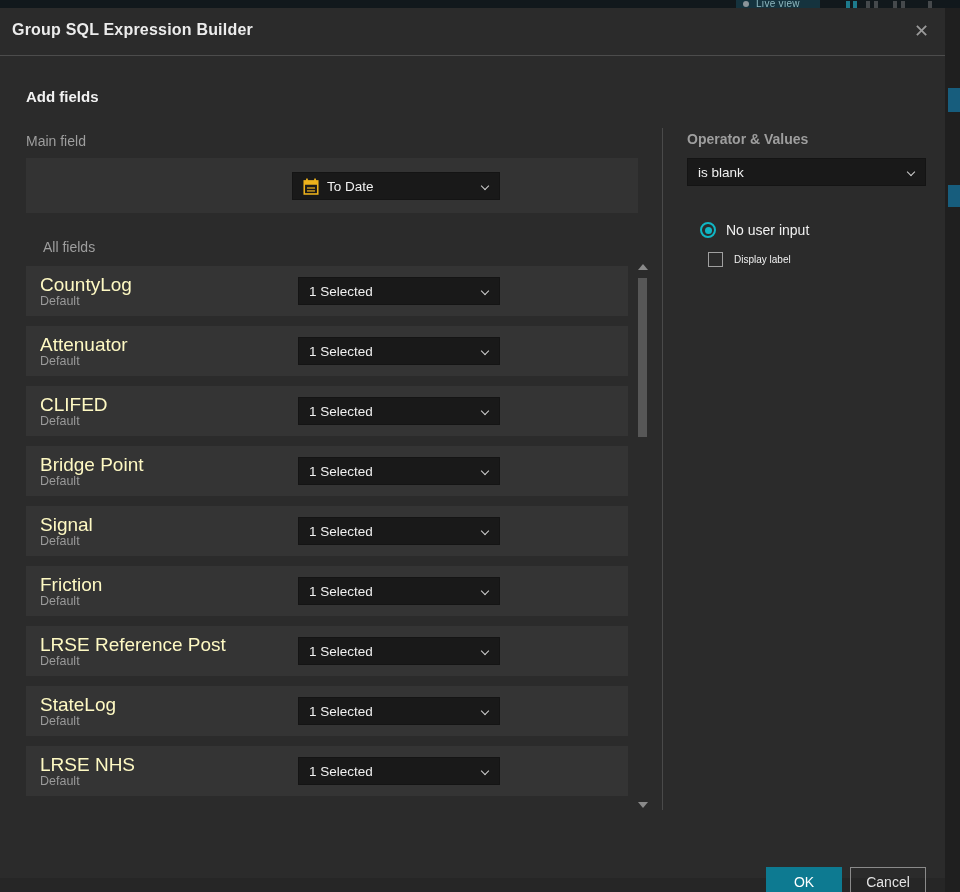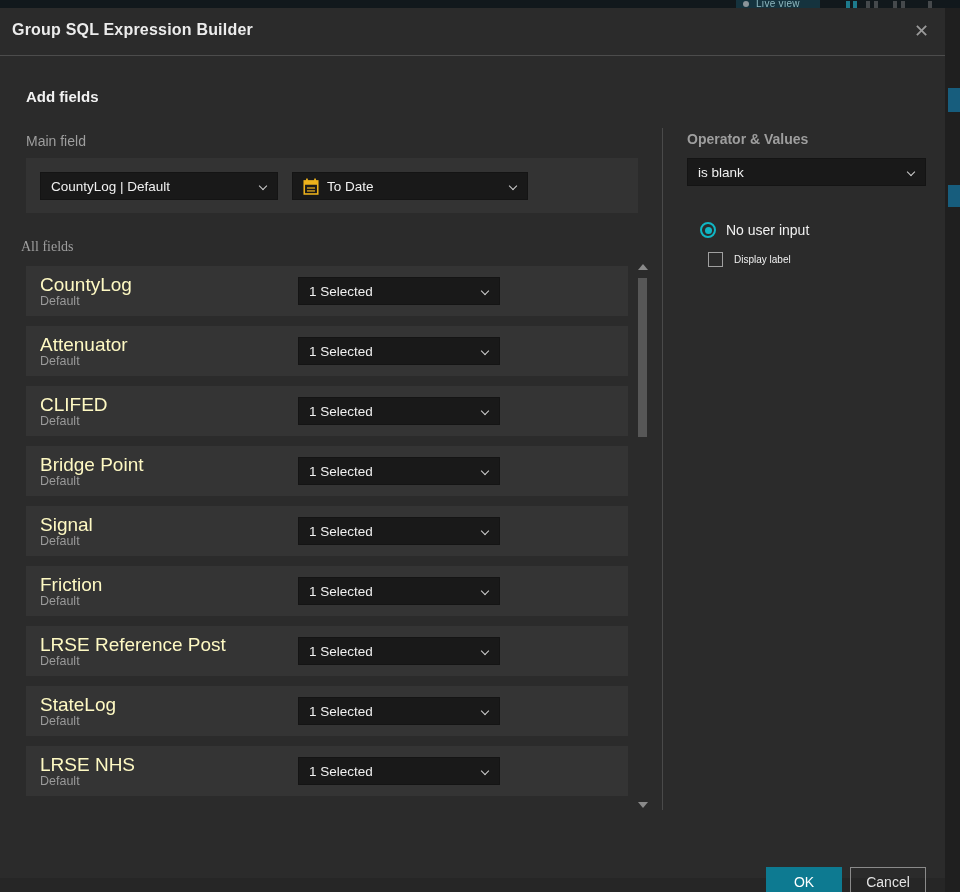--- a/index.html
+++ b/index.html
@@ -23,28 +23,28 @@
 
   
   .dialog { position:absolute; left:0; top:8px; width:945px; height:870px; background:#2b2b2b; color:#e8e8e8; }
   .titlebar { position:absolute; left:0; top:0; width:100%; height:48px; border-bottom:1px solid #4c4c4c; }
   .dialog-title { position:absolute; left:12px; top:13px; font-size:16px; font-weight:600; color:#ececec; letter-spacing:.2px; }
   .close-x { position:absolute; right:16px; top:11px; font-size:18px; color:#9a9a9a; cursor:pointer; line-height:24px; }
 
   .h-add { position:absolute; left:26px; top:80px; font-size:15px; font-weight:700; color:#f2f2f2; }
   .sec-label { position:absolute; font-size:14px; color:#9e9e9e; }
   .lbl-main { left:26px; top:125px; }
-  .lbl-all  { left:21px; top:231px;font-family:Liberation Serif, serif; }
+  .lbl-all  { left:43px; top:231px; }
 
   .main-container { position:absolute; left:26px; top:150px; width:612px; height:55px; background:#333333; }
 
   .select { position:absolute; height:28px; background:#191919; border:1px solid #141414; display:flex; align-items:center; padding:0 10px; font-size:13.5px; color:#f0f0f0; cursor:pointer; }
   .select .chev { position:absolute; right:11px; top:10px; width:6px; height:6px; border-right:1.5px solid #cfcfcf; border-bottom:1.5px solid #cfcfcf; transform:rotate(45deg); }
   .sel-field { left:14px; top:14px; width:238px; }
-  .sel-type  { left:266px; top:14px; width:236px; padding-left:34px; }
+  .sel-type  { left:266px; top:14px; width:208px; padding-left:34px; }
   .cal-icon { position:absolute; left:9px; top:5px; }
 
   
   .row { position:absolute; left:26px; width:602px; height:50px; background:#343434; }
   .row-name { position:absolute; left:14px; top:8px; font-size:19px; color:#fef9c3; }
   .row-sub  { position:absolute; left:14px; top:28px; font-size:12.5px; color:#9a9a9a; }
   .row-select { left:272px; top:11px; width:202px; }
 
   .scroll-arrow { position:absolute; left:638px; width:0; height:0; border-left:5px solid transparent; border-right:5px solid transparent; }
   .scroll-up   { top:256px; border-bottom:6px solid #8a8a8a; }
@@ -98,24 +98,20 @@
   <div class="titlebar">
     <span class="dialog-title">Group SQL Expression Builder</span>
     <span class="close-x">✕</span>
   </div>
 
   <div class="h-add">Add fields</div>
 
   <div class="sec-label lbl-main">Main field</div>
 
   <div class="main-container">
-    <div class="select sel-field">
-      <span>CountyLog | Default</span>
-      <span class="chev"></span>
-    </div>
     <div class="select sel-type">
       <svg class="cal-icon" width="18" height="18" viewBox="0 0 16 16">
         <rect x="3.6" y="0.5" width="1.6" height="3.2" fill="#edb21c"></rect>
         <rect x="10.8" y="0.5" width="1.6" height="3.2" fill="#edb21c"></rect>
         <rect x="2" y="2.6" width="12" height="3.4" fill="#edb21c"></rect>
         <rect x="2" y="2.6" width="12" height="11.6" fill="none" stroke="#edb21c" stroke-width="1.4"></rect>
         <line x1="4.4" y1="8.9" x2="11.6" y2="8.9" stroke="#edb21c" stroke-width="1.1"></line>
         <line x1="4.4" y1="11.5" x2="11.6" y2="11.5" stroke="#edb21c" stroke-width="1.1"></line>
       </svg>
       <span>To Date</span>

